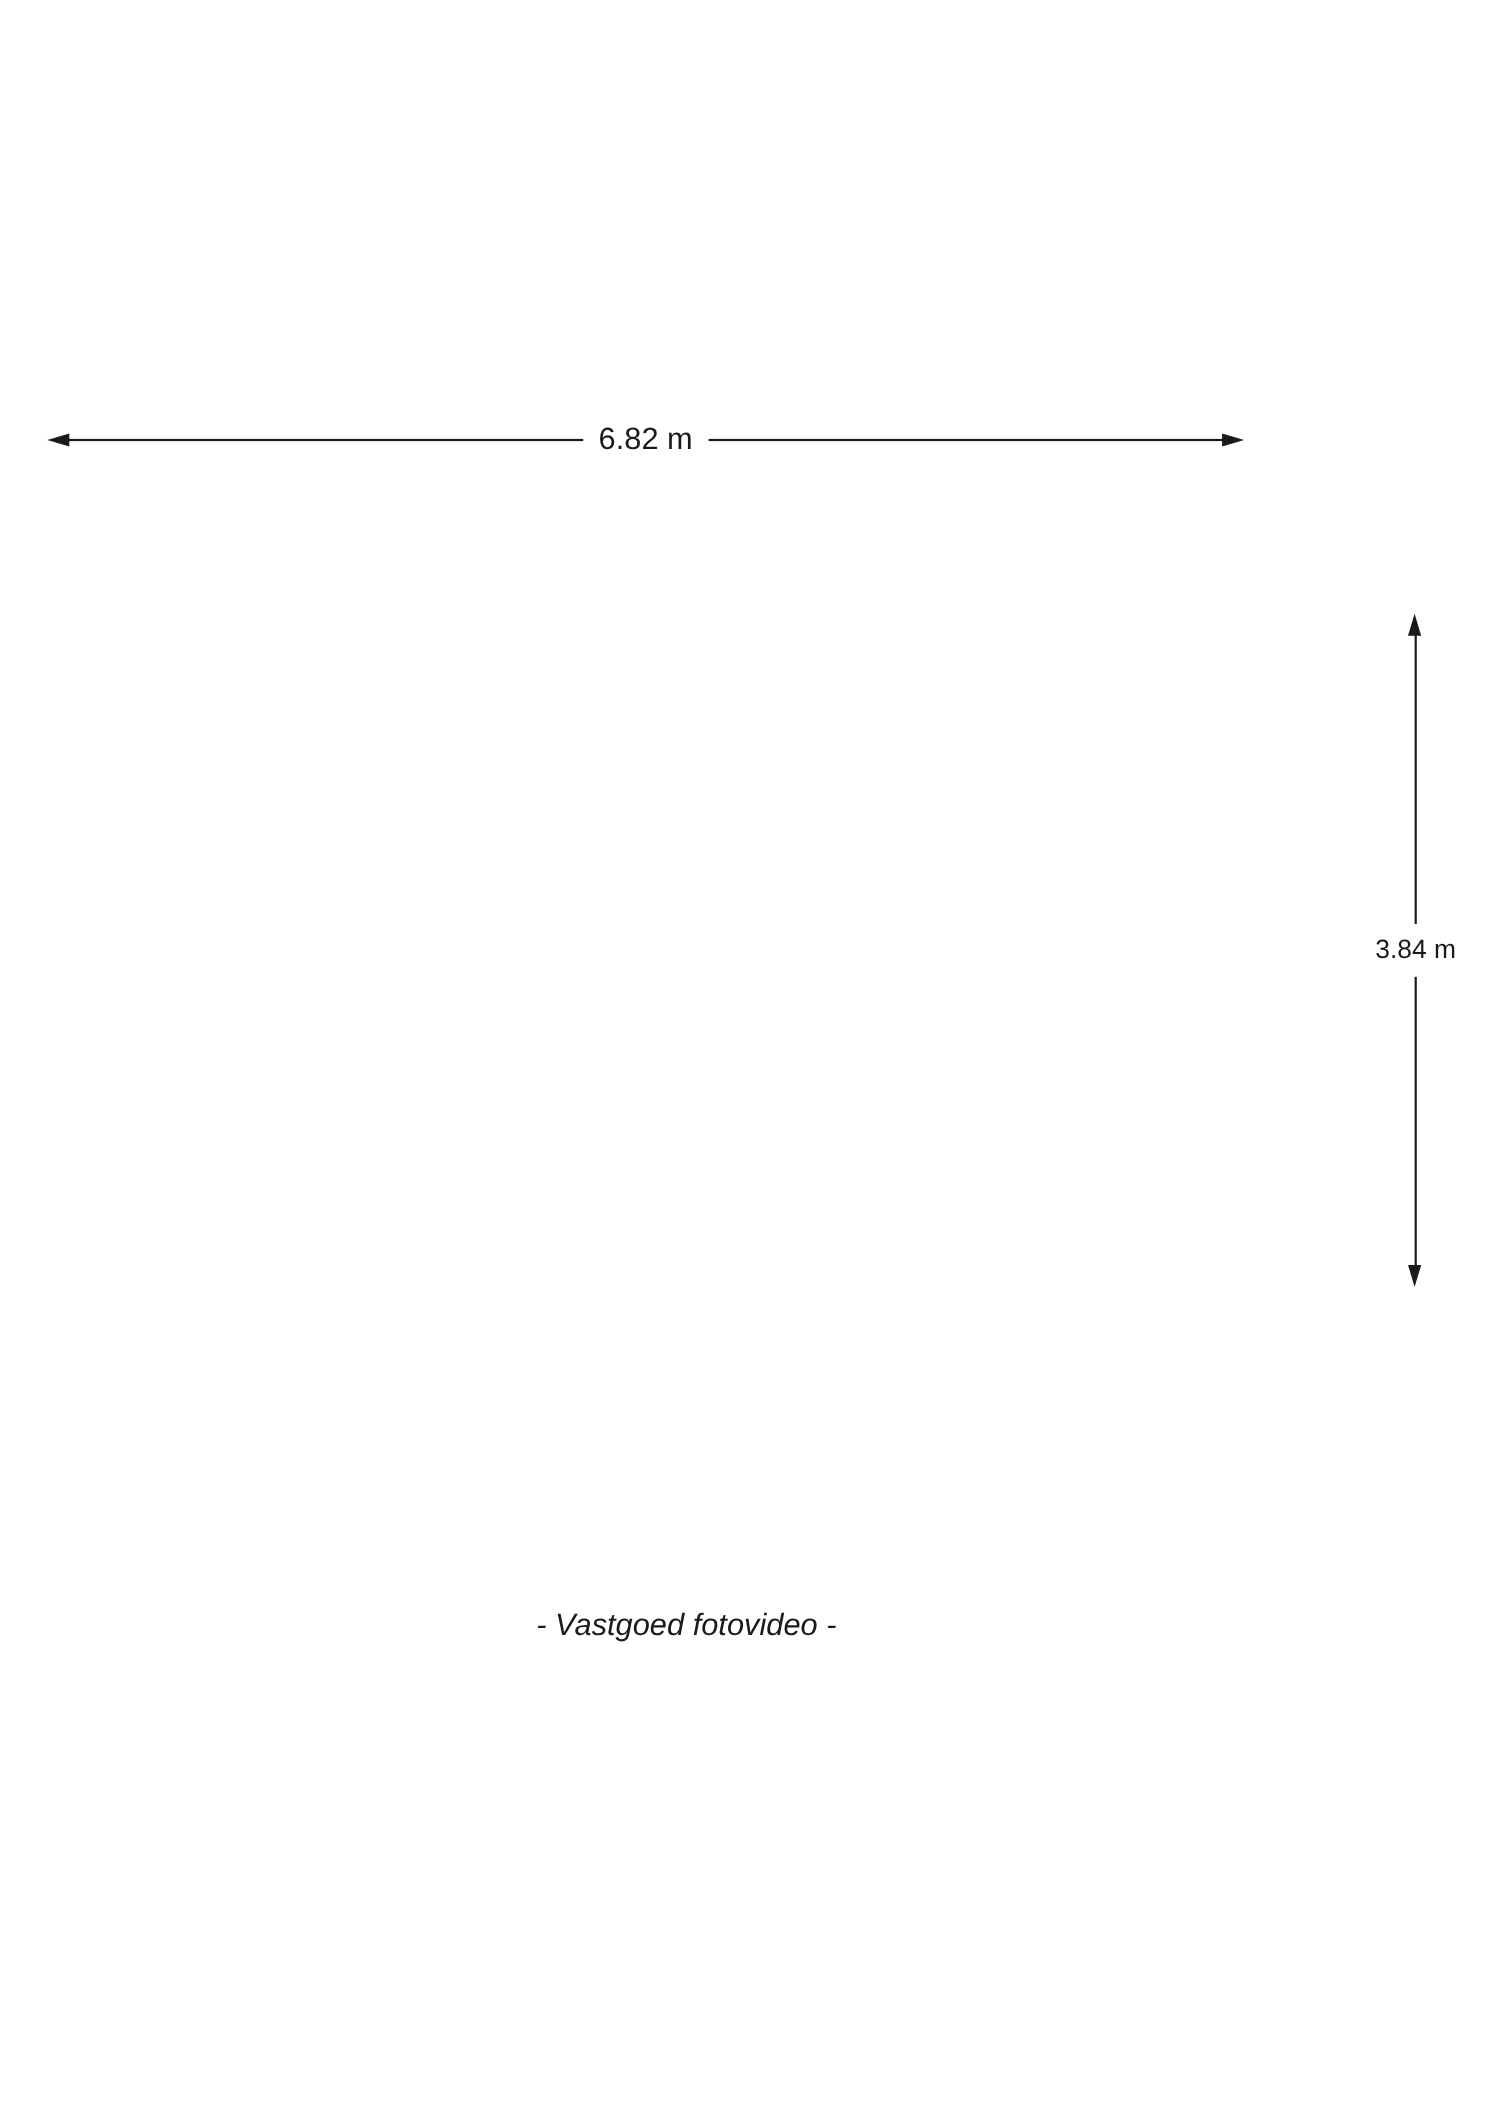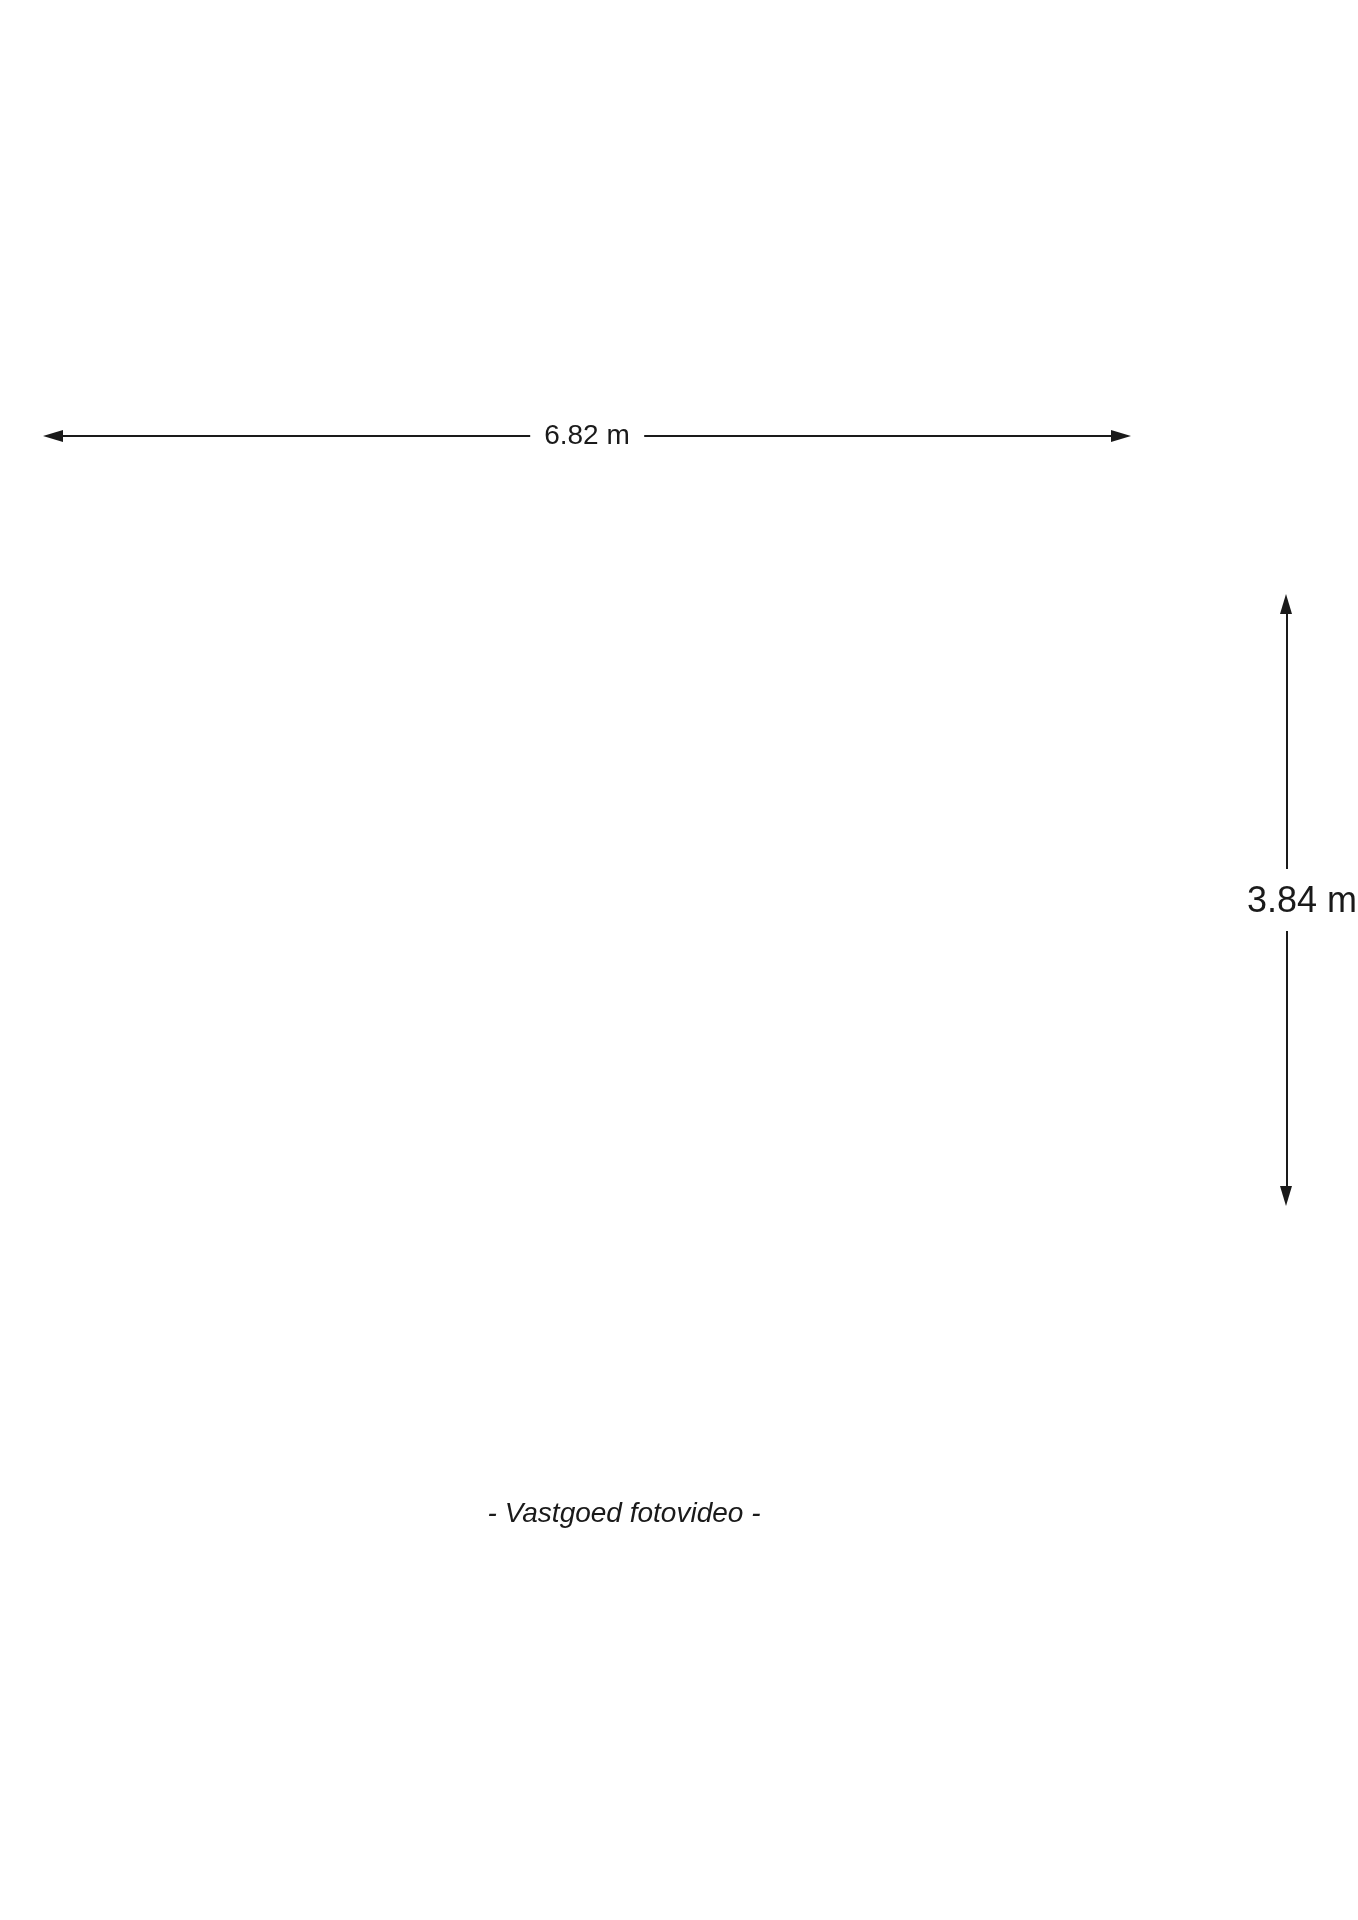--- a/index.html
+++ b/index.html
@@ -10,21 +10,21 @@
     --post-fill:#f7f7f7;
     --page-bg:#ffffff;
   }
   *{margin:0;padding:0;box-sizing:border-box;}
   html,body{background:var(--page-bg);}
   body{
     width:1358px;height:1920px;position:relative;overflow:hidden;
     font-family:"Liberation Sans","DejaVu Sans",sans-serif;
     color:var(--text-color);
   }
-  .canvas{position:absolute;inset:0;margin-top:36px;}
+  .canvas{position:absolute;inset:0;}
 
   
   .dim-h{position:absolute;left:43px;top:389px;width:1088px;height:22px;}
   .dim-h .line{position:absolute;left:8px;right:8px;top:10px;height:2px;background:var(--line-color);}
   .arrow{position:absolute;width:0;height:0;}
   .arrow.left{left:0;top:5px;border-top:6px solid transparent;border-bottom:6px solid transparent;border-right:20px solid var(--line-color);}
   .arrow.right{right:0;top:5px;border-top:6px solid transparent;border-bottom:6px solid transparent;border-left:20px solid var(--line-color);}
   .dim-h .dim-label{
     position:absolute;left:50%;top:-9px;transform:translateX(-50%);
     background:var(--page-bg);padding:0 14px;font-size:28px;line-height:38px;white-space:nowrap;
@@ -53,22 +53,22 @@
   .post.tr{right:-2px;top:-2px;}
   .post.bl{left:-2px;bottom:-2px;}
   .post.br{right:-2px;bottom:-2px;}
 
   
   .dim-v{position:absolute;left:1276px;top:558px;width:22px;height:612px;}
   .dim-v .line{position:absolute;top:8px;bottom:8px;left:10px;width:2px;background:var(--line-color);}
   .arrow.up{top:0;left:4px;border-left:6px solid transparent;border-right:6px solid transparent;border-bottom:20px solid var(--line-color);}
   .arrow.down{bottom:0;left:4px;border-left:6px solid transparent;border-right:6px solid transparent;border-top:20px solid var(--line-color);}
   .dim-v .dim-label{
-    position:absolute;top:50%;left:26px;transform:translate(-50%,-50%);
-    background:var(--page-bg);padding:10px 2px;font-size:36px;white-space:nowrap;
+    position:absolute;top:50%;left:11px;transform:translate(-50%,-50%);
+    background:var(--page-bg);padding:10px 2px;font-size:24px;white-space:nowrap;
   }
 
   
   .footer{
     position:absolute;left:0;top:1459px;width:1248px;text-align:center;
     font-size:28px;line-height:35px;font-style:italic;
   }
   .footer div{white-space:nowrap;}
 </style>
 </head>

